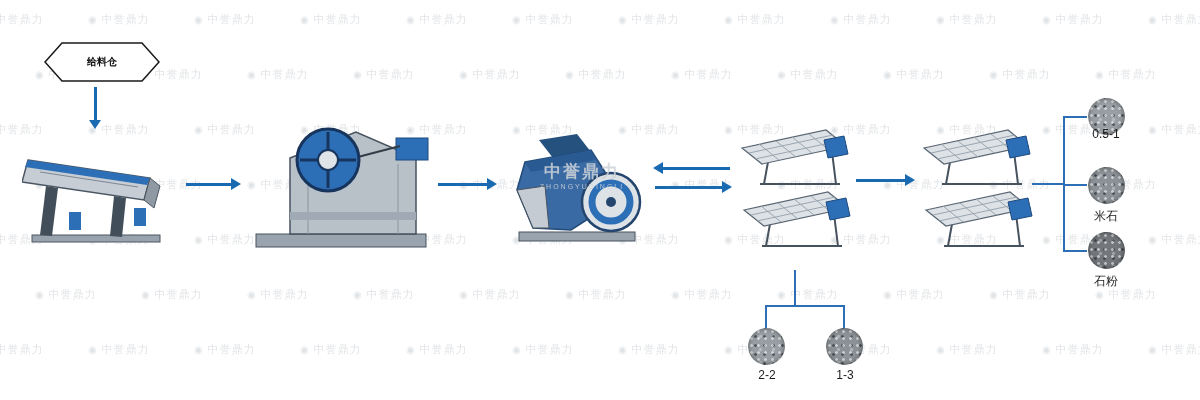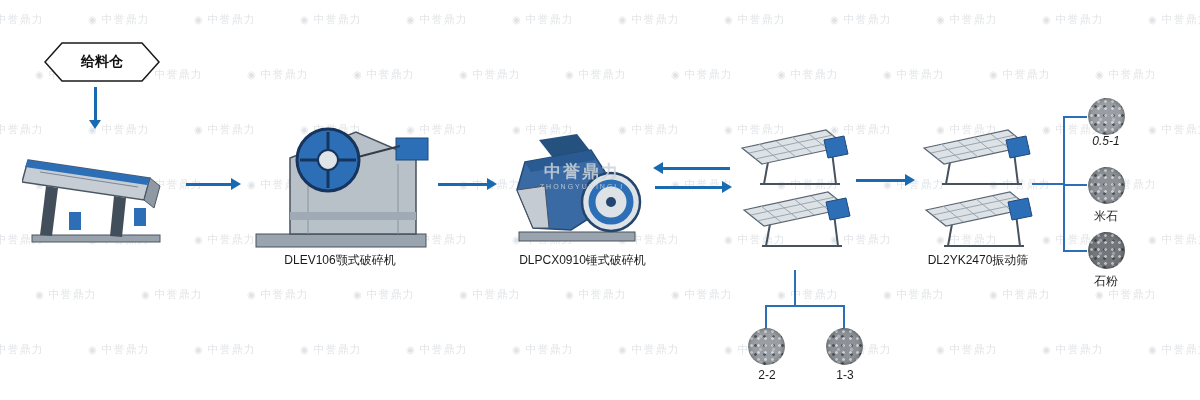--- a/index.html
+++ b/index.html
@@ -28,21 +28,21 @@
   .v-arrow{position:absolute;width:3px;background:var(--arrow);z-index:2;}
   .v-arrow::after{content:"";position:absolute;bottom:-8px;left:-5px;
     border-top:9px solid var(--arrow);border-left:6.5px solid transparent;border-right:6.5px solid transparent;}
   .line{position:absolute;background:var(--line);z-index:1;}
   
   .m-label{position:absolute;font-size:12px;color:var(--label);text-align:center;z-index:2;}
   .o-label{position:absolute;font-size:12px;color:var(--label);text-align:center;z-index:2;}
   
   #feed-bin{position:absolute;left:44px;top:42px;width:116px;height:40px;z-index:2;}
   #feed-bin .txt{position:absolute;inset:0;display:flex;align-items:center;justify-content:center;
-    font-size:14px;font-weight:bold;color:#111;}
+    font-size:10px;font-weight:bold;color:#111;}
   
   .machine{position:absolute;z-index:2;}
   
   .gravel{position:absolute;width:37px;height:37px;border-radius:50%;z-index:2;
     box-shadow:inset 0 0 5px rgba(0,0,0,.45);
     background-image:
       radial-gradient(rgba(255,255,255,.55) 1px, transparent 1.7px),
       radial-gradient(rgba(35,40,45,.6) 1px, transparent 1.7px),
       radial-gradient(rgba(255,255,255,.30) 1.2px, transparent 2.2px);
     background-size:7px 7px, 9px 9px, 13px 13px;
@@ -258,26 +258,23 @@
       <line x1="9" y1="27" x2="93" y2="9" stroke="#9aa6b0"></line>
       <line x1="15" y1="33" x2="99" y2="15" stroke="#9aa6b0"></line>
       <line x1="19" y1="18" x2="39" y2="34" stroke="#9aa6b0"></line>
       <line x1="36" y1="15" x2="56" y2="31" stroke="#9aa6b0"></line>
       <line x1="52" y1="11" x2="72" y2="27" stroke="#9aa6b0"></line>
       <line x1="69" y1="8" x2="89" y2="24" stroke="#9aa6b0"></line>
       <polygon points="84,14 104,10 108,28 88,32" fill="#2d6fb7" stroke="#1d4a7e"></polygon>
     </g>
   </svg>
 
-  <div class="m-label" style="left:245px;top:252px;width:190px;">DLEV106颚式破碎机</div>
-  <div class="m-label" style="left:490px;top:252px;width:185px;">DLPCX0910锤式破碎机</div>
-  <div class="m-label" style="left:898px;top:252px;width:160px;">DL2YK2470振动筛</div>
 
   <div class="gravel light" style="left:1088px;top:98px;"></div>
-  <div class="o-label" style="left:1078px;top:134px;width:56px;font-style:italic;">0.5-1</div>
+  <div class="o-label" style="left:1078px;top:127px;width:56px;">0.5-1</div>
   <div class="gravel mid" style="left:1088px;top:167px;"></div>
   <div class="o-label" style="left:1078px;top:208px;width:56px;">米石</div>
   <div class="gravel dark" style="left:1088px;top:232px;"></div>
   <div class="o-label" style="left:1078px;top:273px;width:56px;">石粉</div>
 
   <div class="gravel light" style="left:748px;top:328px;"></div>
   <div class="o-label" style="left:742px;top:368px;width:50px;">2-2</div>
   <div class="gravel mid" style="left:826px;top:328px;"></div>
   <div class="o-label" style="left:820px;top:368px;width:50px;">1-3</div>
 

